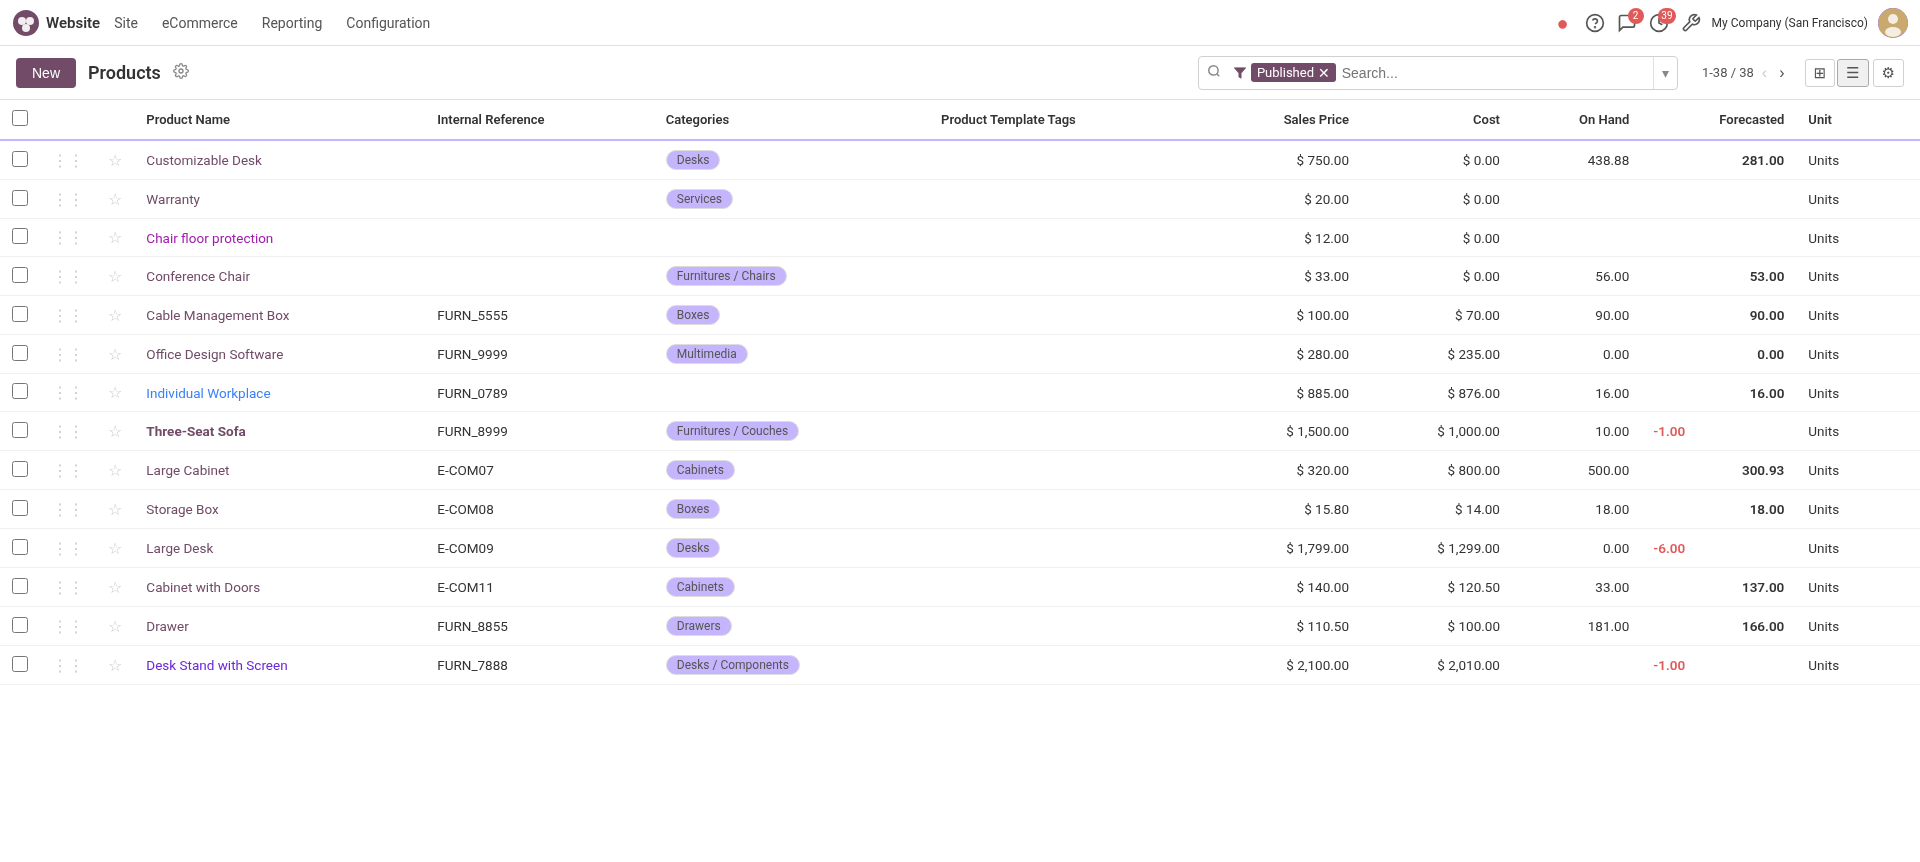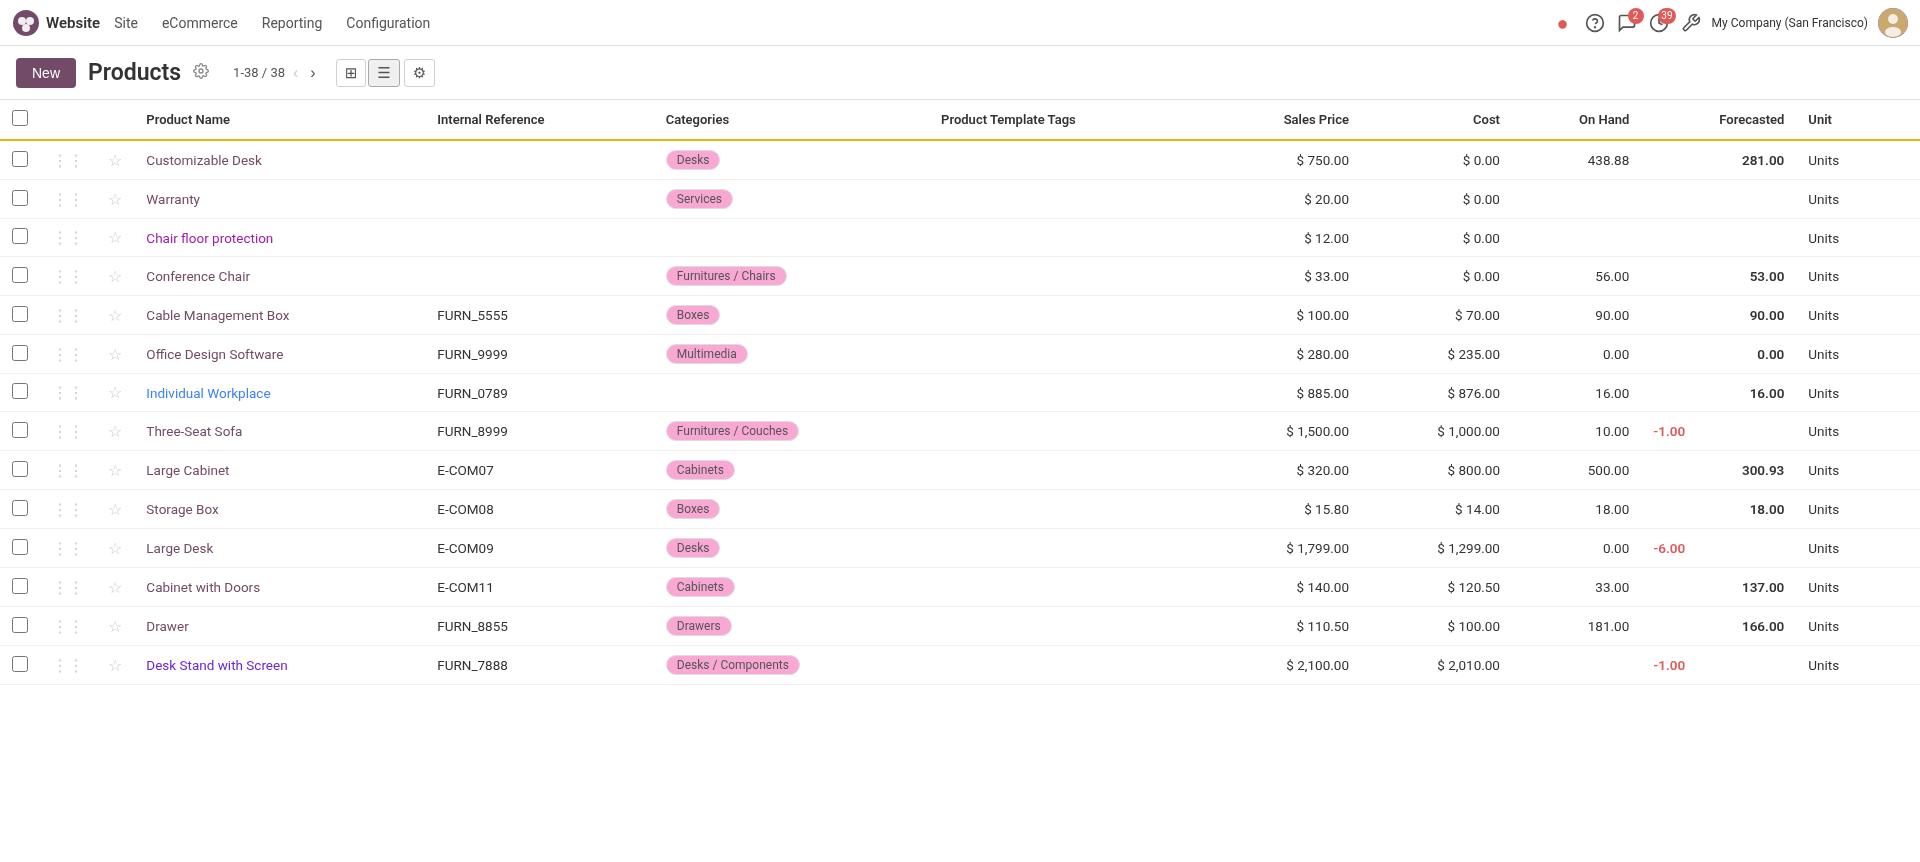--- a/index.html
+++ b/index.html
@@ -20,21 +20,21 @@
 
     
     .toolbar {
       display: flex; align-items: center; height: 54px;
       padding: 0 16px; border-bottom: 1px solid #e0e0e0; gap: 8px;
     }
     .btn-new {
       background: #714b67; color: #fff; border: none; border-radius: 4px;
       padding: 7px 16px; font-size: 14px; font-weight: 500; cursor: pointer;
     }
-    .breadcrumb-title { font-size: 23px; font-weight: 600; color: #333; margin-left: 4px; }
+    .breadcrumb-title { font-size: 18px; font-weight: 600; color: #333; margin-left: 4px; }
     .gear-icon { color: #888; cursor: pointer; font-size: 16px; margin-left: 4px; }
     .search-container {
       margin-left: auto; display: flex; align-items: center;
       border: 1px solid #d0d0d0; border-radius: 4px; background: #fff;
       height: 34px; min-width: 480px;
     }
     .search-icon-btn { padding: 0 8px; color: #888; font-size: 15px; cursor: pointer; }
     .filter-tag {
       display: flex; align-items: center; background: #714b67; color: #fff;
       border-radius: 3px; padding: 2px 6px; font-size: 13px; gap: 4px;
@@ -49,36 +49,36 @@
     .view-btn {
       background: none; border: 1px solid #d0d0d0; cursor: pointer;
       padding: 4px 8px; color: #555; font-size: 15px; border-radius: 3px;
     }
     .view-btn.active { background: #f0f0f0; border-color: #aaa; }
     .settings-btn { background: none; border: 1px solid #d0d0d0; cursor: pointer; padding: 4px 8px; color: #555; font-size: 15px; border-radius: 3px; margin-left: 2px; }
 
     
     .table-wrap { overflow-x: auto; }
     table { width: 100%; border-collapse: collapse; }
-    thead tr { border-bottom: 2px solid #eab308; }
+    thead tr { border-bottom: 2px solid #c4b5fd; }
     thead th {
       padding: 10px 12px; text-align: left; font-size: 13px;
       font-weight: 600; color: #333; white-space: nowrap;
     }
     thead th.num { text-align: right; }
     tbody tr { border-bottom: 1px solid #f0f0f0; }
     tbody td { padding: 9px 12px; font-size: 13.5px; color: #333; }
     tbody td.num { text-align: right; }
     tbody td.neg { text-align: left; color: #e05a5a; font-weight: 600; }
     tbody td.pos-bold { text-align: right; font-weight: 600; }
     .drag-handle { color: #ccc; cursor: grab; font-size: 16px; }
     .star-icon { color: #ccc; cursor: pointer; font-size: 16px; }
     .cb { width: 16px; height: 16px; cursor: pointer; }
     .tag-pill {
-      display: inline-block; background: #f9a8d4; border: 1px solid #ddd;
+      display: inline-block; background: #c4b5fd; border: 1px solid #ddd;
       border-radius: 12px; padding: 2px 10px; font-size: 12px; color: #555;
     }
   </style>
 </head>
 <body>
 
 <nav class="topnav">
   <div style="display:flex;align-items:center;gap:6px;cursor:pointer;">
     <svg width="28" height="28" viewBox="0 0 28 28">
       <circle cx="14" cy="14" r="13" fill="#714b67"></circle>
@@ -137,20 +137,39 @@
 <div class="toolbar">
   <button class="btn-new">New</button>
   <span class="breadcrumb-title">Products</span>
   <span class="gear-icon">
     <svg width="16" height="16" viewBox="0 0 24 24" fill="none" stroke="#888" stroke-width="2">
         <circle cx="12" cy="12" r="3"></circle>
         <path d="M19.4 15a1.65 1.65 0 0 0 .33 1.82l.06.06a2 2 0 0 1-2.83 2.83l-.06-.06a1.65 1.65 0 0 0-1.82-.33 1.65 1.65 0 0 0-1 1.51V21a2 2 0 0 1-4 0v-.09A1.65 1.65 0 0 0 9 19.4a1.65 1.65 0 0 0-1.82.33l-.06.06a2 2 0 0 1-2.83-2.83l.06-.06A1.65 1.65 0 0 0 4.68 15a1.65 1.65 0 0 0-1.51-1H3a2 2 0 0 1 0-4h.09A1.65 1.65 0 0 0 4.6 9a1.65 1.65 0 0 0-.33-1.82l-.06-.06a2 2 0 0 1 2.83-2.83l.06.06A1.65 1.65 0 0 0 9 4.68a1.65 1.65 0 0 0 1-1.51V3a2 2 0 0 1 4 0v.09a1.65 1.65 0 0 0 1 1.51 1.65 1.65 0 0 0 1.82-.33l.06-.06a2 2 0 0 1 2.83 2.83l-.06.06A1.65 1.65 0 0 0 19.4 9a1.65 1.65 0 0 0 1.51 1H21a2 2 0 0 1 0 4h-.09a1.65 1.65 0 0 0-1.51 1z"></path>
       </svg>
   </span>
 
+  <div class="search-container">
+    <span class="search-icon-btn">
+      <svg width="14" height="14" viewBox="0 0 24 24" fill="none" stroke="#888" stroke-width="2.5">
+          <circle cx="11" cy="11" r="8"></circle>
+          <line x1="21" y1="21" x2="16.65" y2="16.65"></line>
+        </svg>
+    </span>
+    <div style="display:flex;align-items:center;padding:0 4px;">
+      <svg width="14" height="14" viewBox="0 0 24 24" fill="#714b67" stroke="#714b67" stroke-width="1">
+          <polygon points="22 3 2 3 10 12.46 10 19 14 21 14 12.46 22 3"></polygon>
+        </svg>
+    </div>
+    <div class="filter-tag">
+      <span>Published</span>
+      <span class="filter-tag-remove">✕</span>
+    </div>
+    <input class="search-input" type="text" placeholder="Search..." style="">
+    <div class="search-dropdown">▾</div>
+  </div>
 
   <div class="pagination">
     <span>1-38 / 38</span>
     <button class="pag-btn" disabled="">‹</button>
     <button class="pag-btn">›</button>
   </div>
 
   <div class="view-buttons">
     <button class="view-btn">⊞</button>
     <button class="view-btn active">☰</button>
@@ -280,21 +299,21 @@
       <td class="num">$ 876.00</td>
       <td class="num">16.00</td>
       <td class="pos-bold">16.00</td>
       <td>Units</td>
       <td></td>
     </tr>
         <tr>
       <td><input type="checkbox" class="cb" style=""></td>
       <td><span class="drag-handle">⋮⋮</span></td>
       <td><span class="star-icon">☆</span></td>
-      <td style="cursor:pointer;color:#714b67;">Three-Seat Sofa</td>
+      <td style="cursor:pointer;color:#714b67;font-weight:bold;">Three-Seat Sofa</td>
       <td>FURN_8999</td>
       <td><span class="tag-pill">Furnitures / Couches</span></td>
       <td></td>
       <td class="num">$ 1,500.00</td>
       <td class="num">$ 1,000.00</td>
       <td class="num">10.00</td>
       <td class="neg">-1.00</td>
       <td>Units</td>
       <td></td>
     </tr>

